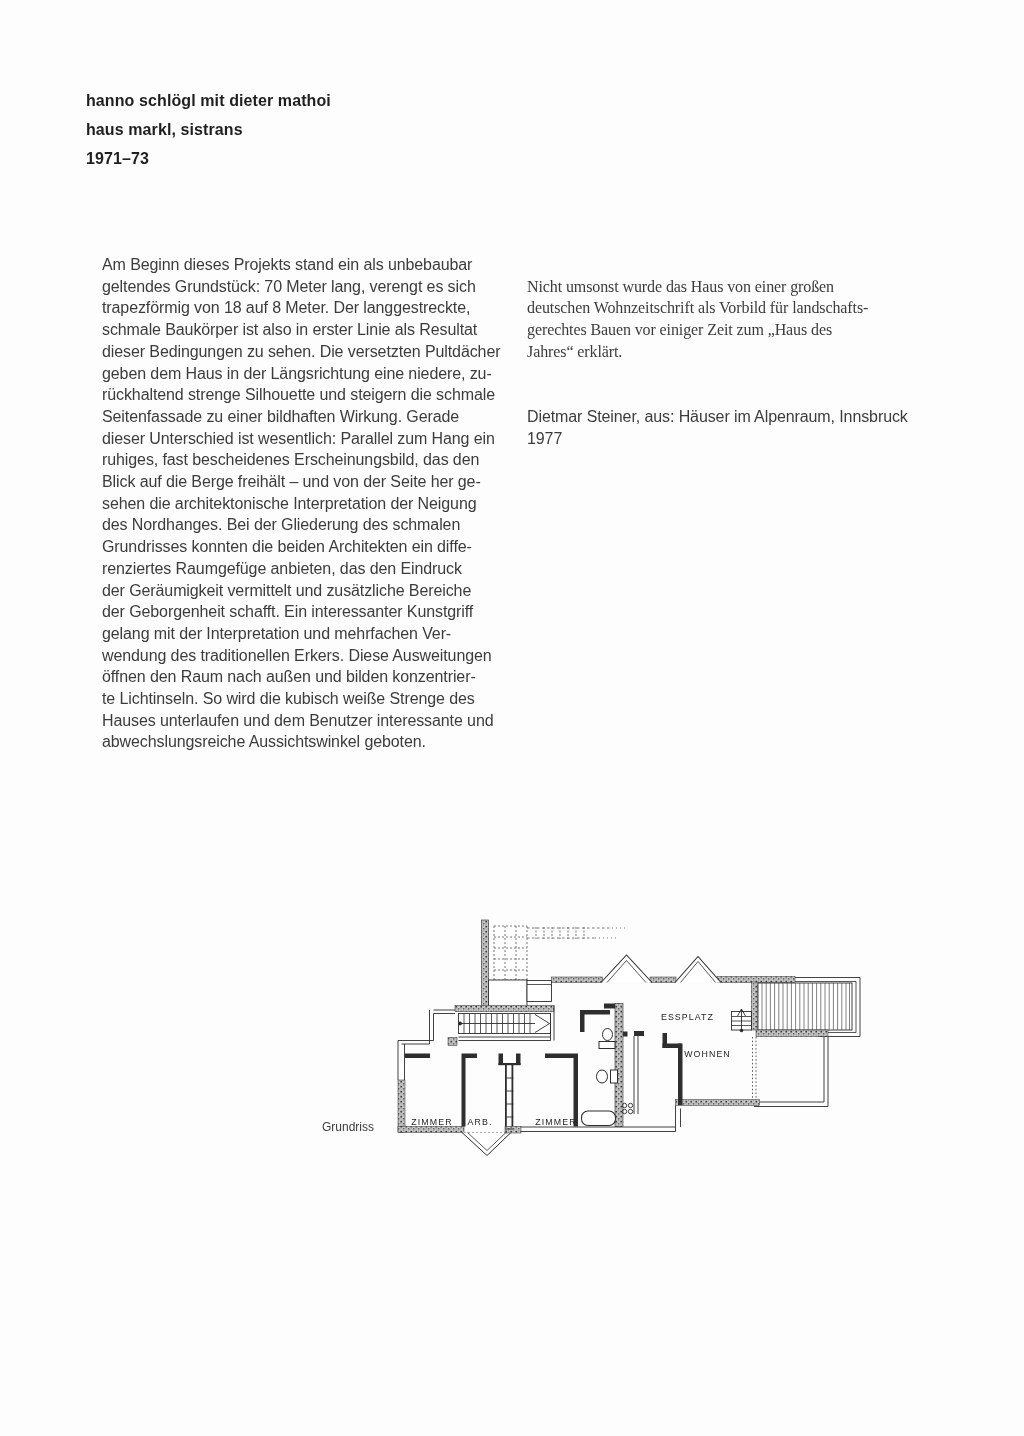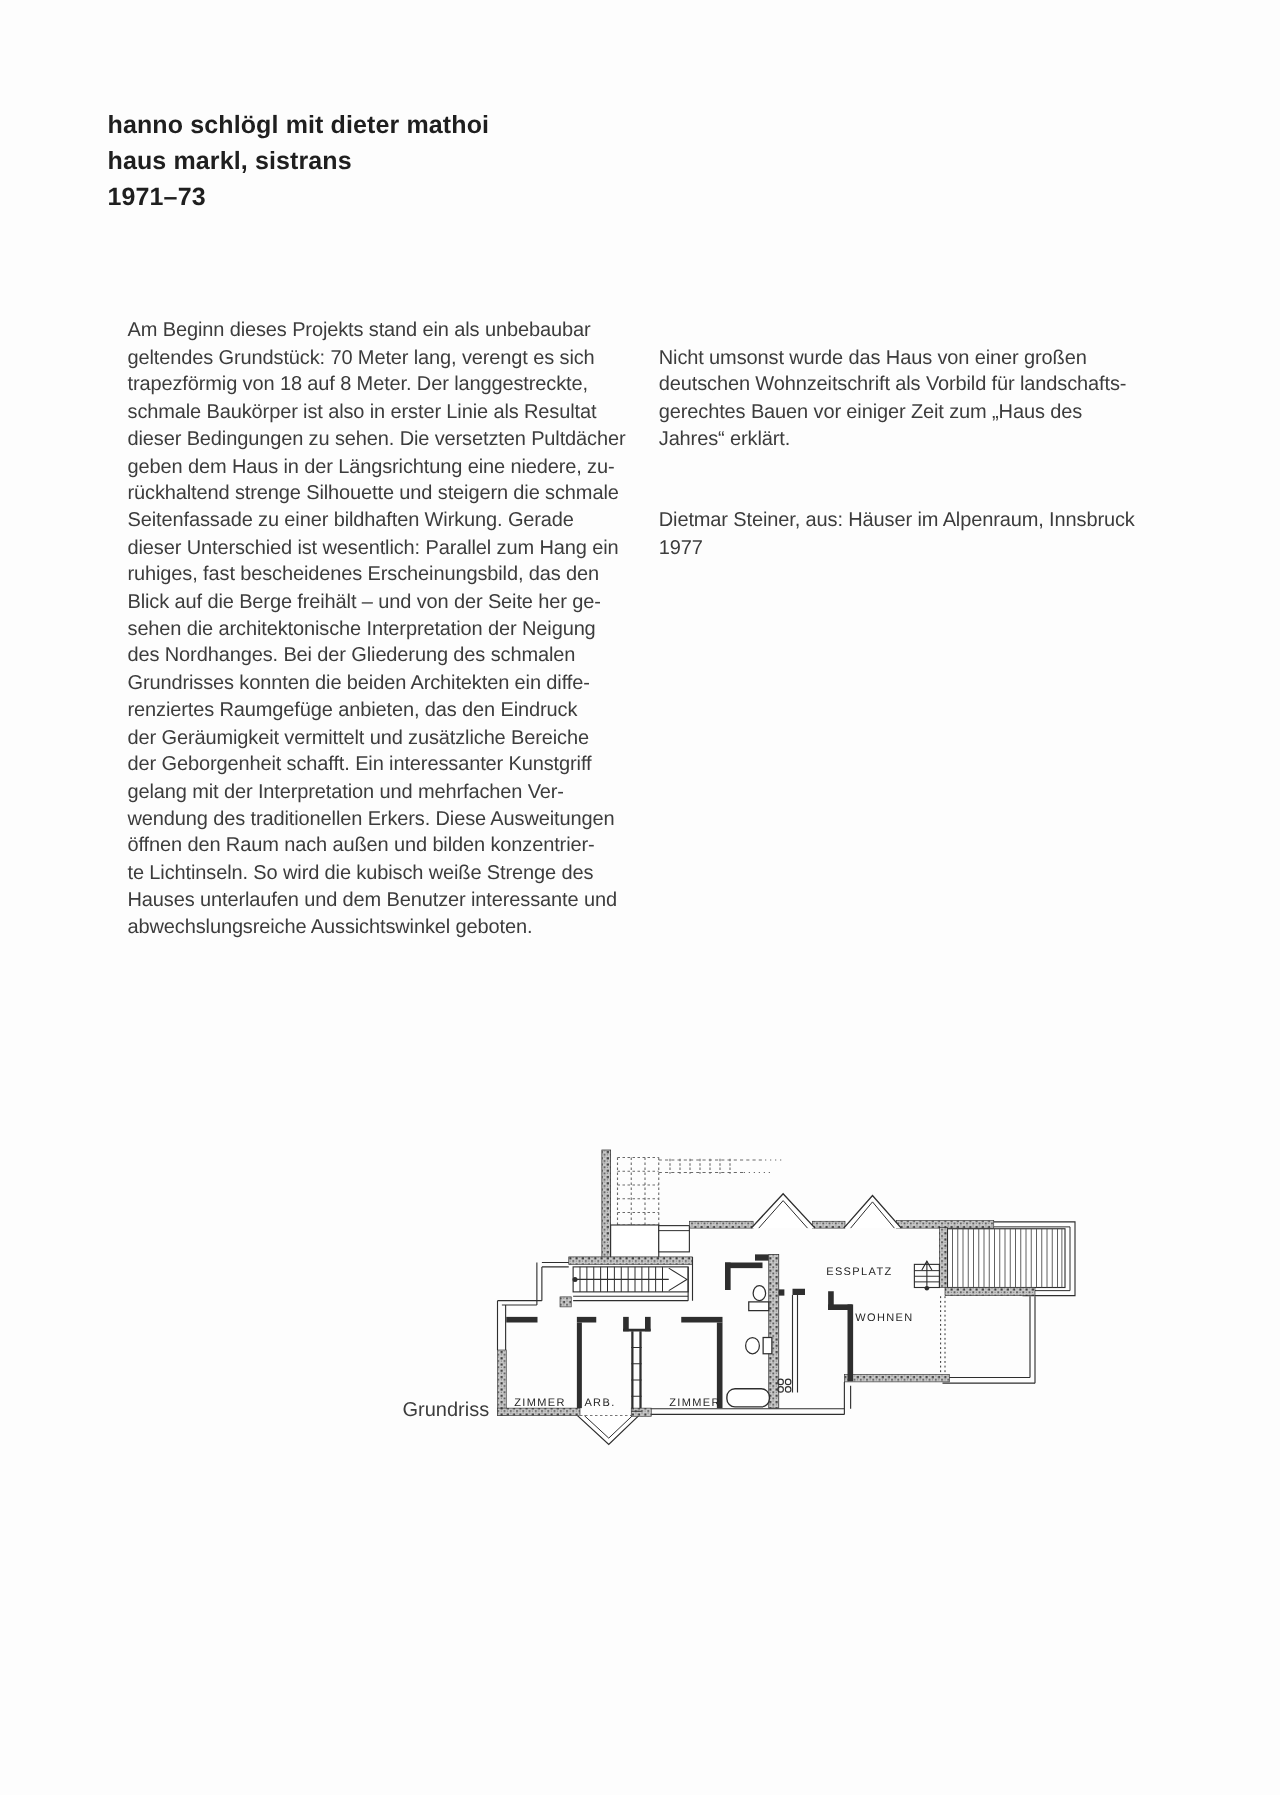--- a/index.html
+++ b/index.html
@@ -5,36 +5,36 @@
   html,body{margin:0;padding:0;}
   body{
     width:1024px;height:1436px;position:relative;
     background:#fdfdfd;
     font-family:"Liberation Sans",sans-serif;
     color:#3c3c3c;
     overflow:hidden;
   }
   .page-title{
     position:absolute;left:86px;top:86px;
-    font-size:20px;font-weight:bold;line-height:29px;
+    font-size:16px;font-weight:bold;line-height:29px;
     color:#1f1f1f;letter-spacing:.1px;
     white-space:pre-line;
   }
   .col{
     position:absolute;top:254px;
     font-size:16px;line-height:21.7px;
     letter-spacing:-0.1px;
     white-space:pre-line;
   }
   .col-left{left:102px;width:470px;}
   .col-right{left:527px;width:470px;}
   .source{margin-top:22px;white-space:pre-line;}
   .figure-caption{
     position:absolute;left:322px;top:1120px;
-    font-size:16px;color:#3c3c3c;
+    font-size:12px;color:#3c3c3c;
   }
   .plan-svg{position:absolute;left:390px;top:890px;}
   svg text{
     font-family:"Liberation Sans",sans-serif;
     font-size:8.8px;letter-spacing:1.1px;fill:#242424;
   }
 </style>
 </head>
 <body>
 
@@ -60,21 +60,21 @@
 der Geräumigkeit vermittelt und zusätzliche Bereiche
 der Geborgenheit schafft. Ein interessanter Kunstgriff
 gelang mit der Interpretation und mehrfachen Ver-
 wendung des traditionellen Erkers. Diese Ausweitungen
 öffnen den Raum nach außen und bilden konzentrier-
 te Lichtinseln. So wird die kubisch weiße Strenge des
 Hauses unterlaufen und dem Benutzer interessante und
 abwechslungsreiche Aussichtswinkel geboten.</div>
 
 <div class="col col-right">
-  <div style="white-space:pre-line;">Nicht umsonst wurde das Haus von einer großen
+  <div style="white-space:pre-line;font-family:Liberation Serif, serif;">Nicht umsonst wurde das Haus von einer großen
 deutschen Wohnzeitschrift als Vorbild für landschafts-
 gerechtes Bauen vor einiger Zeit zum „Haus des
 Jahres“ erklärt.</div>
   <div class="source">Dietmar Steiner, aus: Häuser im Alpenraum, Innsbruck
 1977</div>
 </div>
 
 <div class="figure-caption">Grundriss</div>
 
 <svg class="plan-svg" width="480" height="290" viewBox="0 0 480 290">

